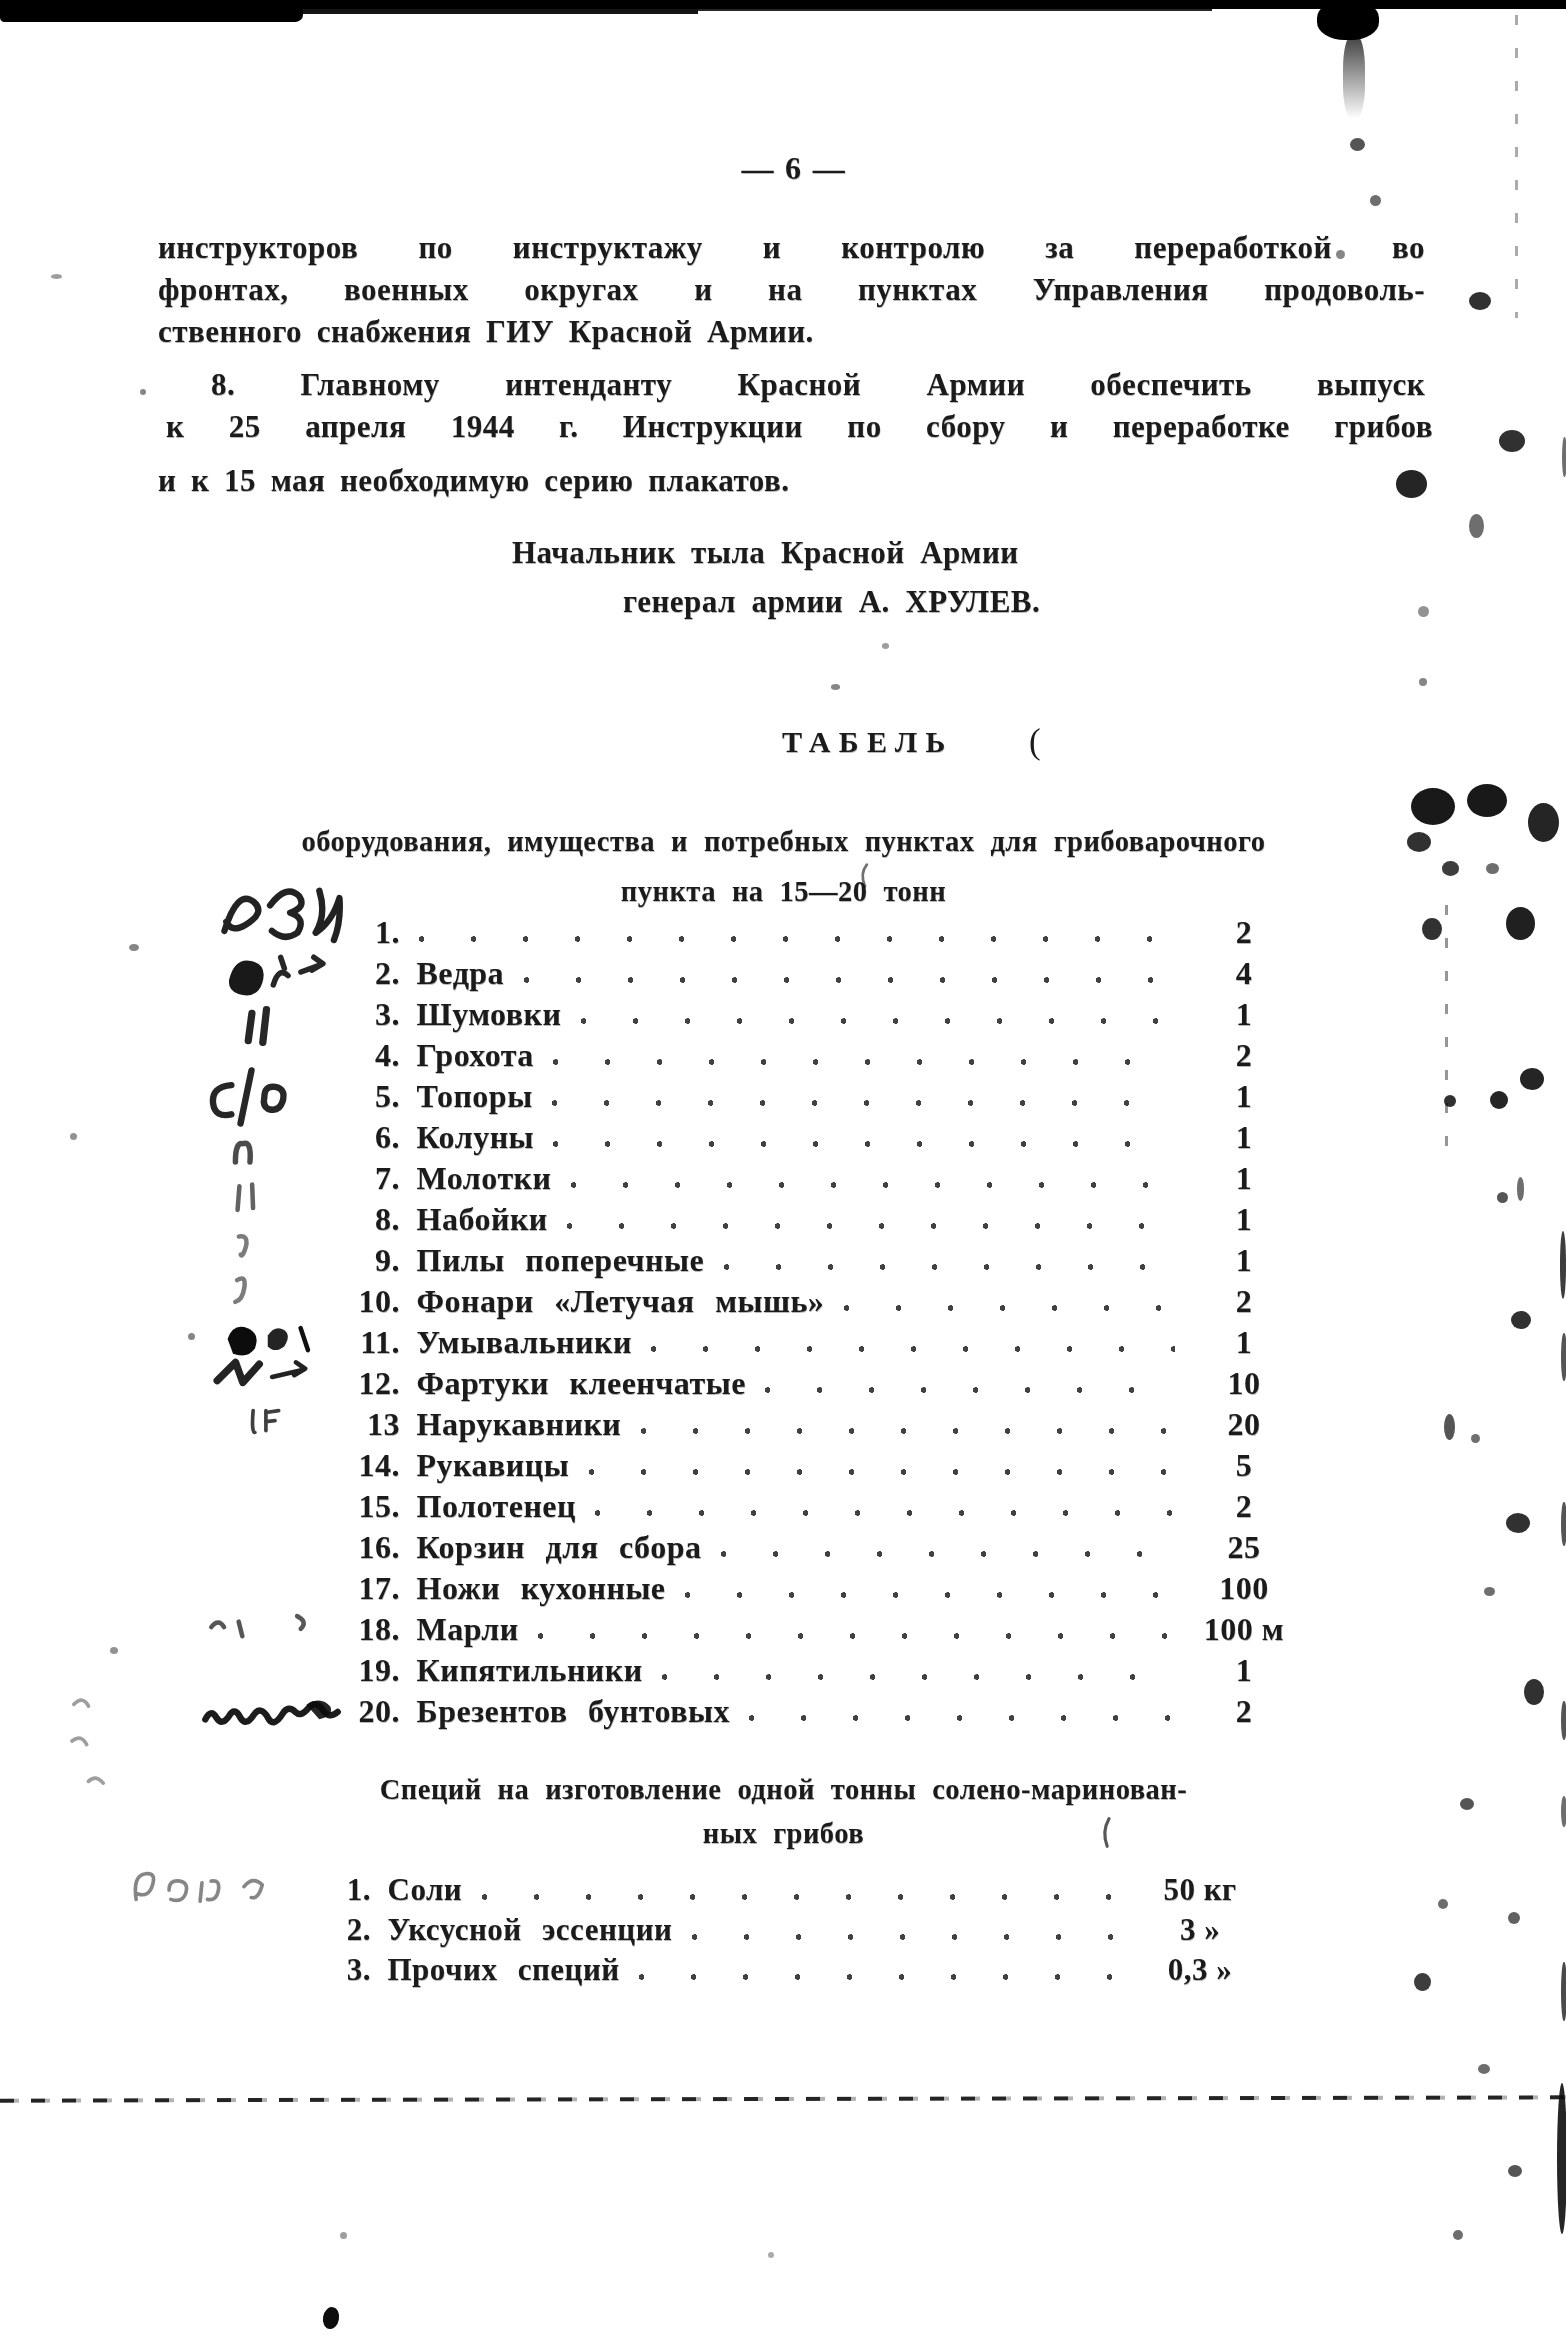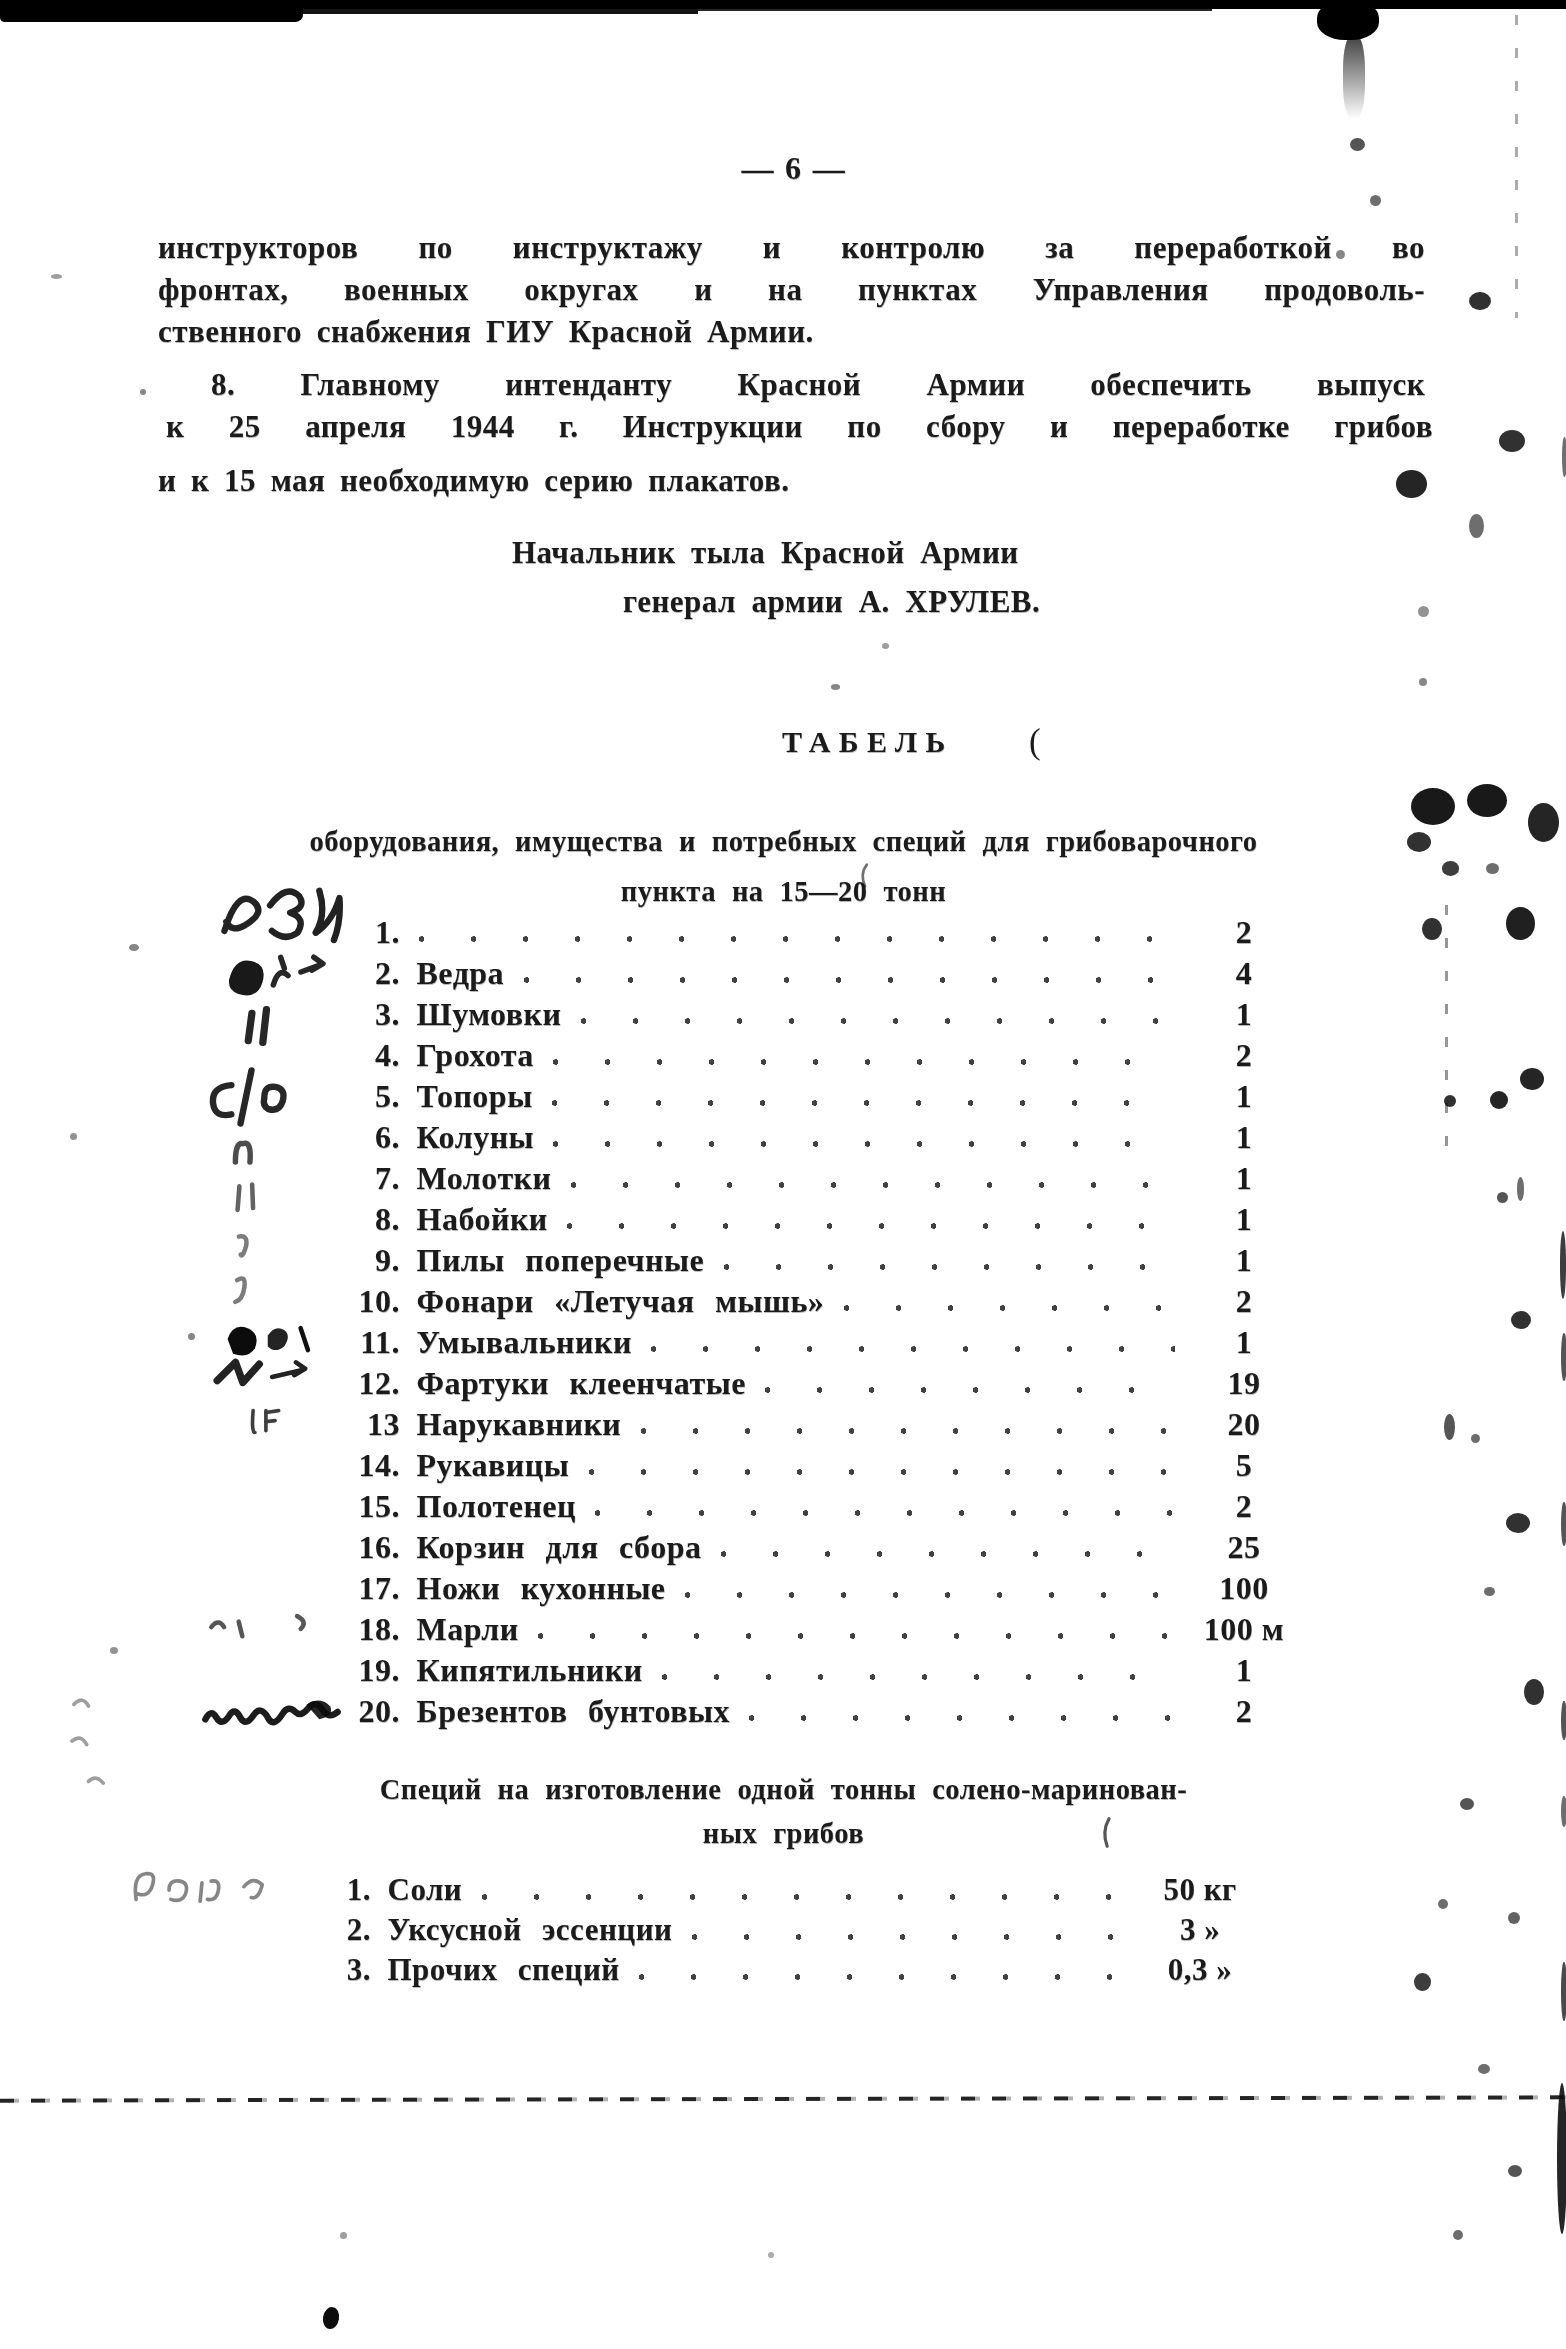--- a/index.html
+++ b/index.html
@@ -77,21 +77,21 @@
     <div class="txt jline" style="position:absolute;left:8px;top:406px;width:1267px;">к 25 апреля 1944 г. Инструкции по сбору и переработке грибов</div>
     <div class="txt lline" style="position:absolute;left:0;top:460px;width:1267px;">и к 15 мая необходимую серию плакатов.</div>
   </div>
 
   <div class="abs txt sig" style="left:512px;top:535px;">Начальник тыла Красной Армии</div>
   <div class="abs txt sig" style="left:623px;top:584px;">генерал армии А. ХРУЛЕВ.</div>
 
   <div class="abs txt tabel" style="left:782px;top:725px;">ТАБЕЛЬ</div>
   <div class="abs tabel-mark" style="left:1029px;top:722px;">(</div>
 
-  <div class="abs center-band txt subt" style="top:817px;">оборудования, имущества и потребных специй для грибоварочного</div>
+  <div class="abs center-band txt subt" style="top:817px;">оборудования, имущества и потребных пунктах для грибоварочного</div>
   <div class="abs center-band txt subt" style="top:867px;padding-right:66px;">пункта на 15—20 тонн</div>
 
   <div class="abs list eq txt" style="left:323px;top:912px;width:990px;">
 
       <div class="row">
         <span class="num">1.</span>
         <span class="leader"></span>
         <span class="qty">2</span>
       </div>
 
@@ -162,21 +162,21 @@
         <span class="num">11.</span>
         <span class="name">Умывальники</span>
         <span class="leader"></span>
         <span class="qty">1</span>
       </div>
 
       <div class="row">
         <span class="num">12.</span>
         <span class="name">Фартуки клеенчатые</span>
         <span class="leader"></span>
-        <span class="qty">19</span>
+        <span class="qty">10</span>
       </div>
 
       <div class="row">
         <span class="num">13</span>
         <span class="name">Нарукавники</span>
         <span class="leader"></span>
         <span class="qty">20</span>
       </div>
 
       <div class="row">

